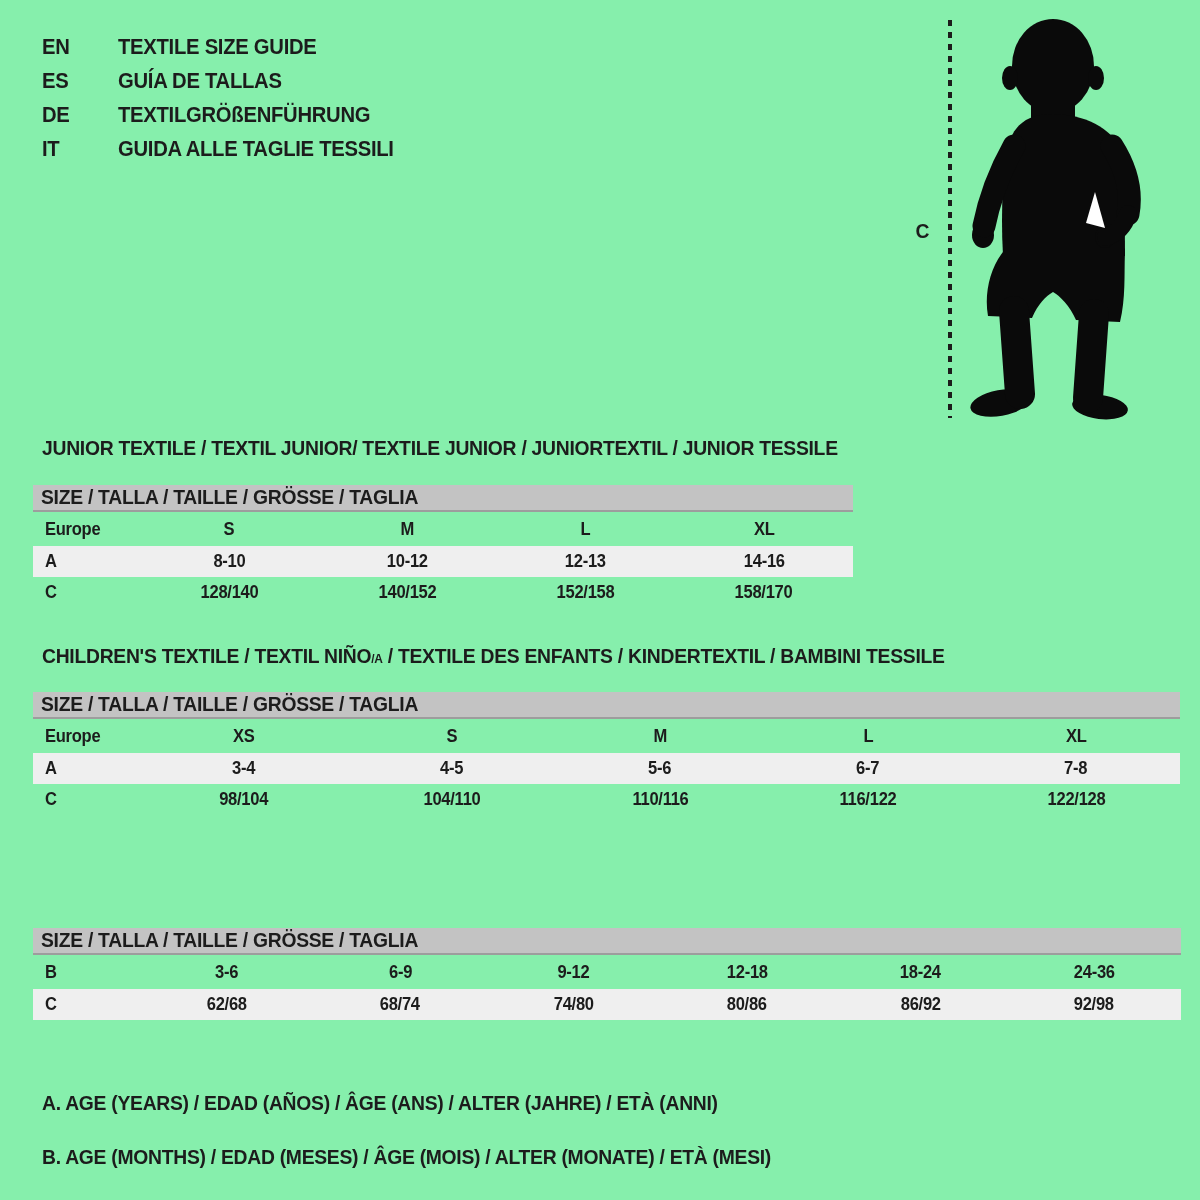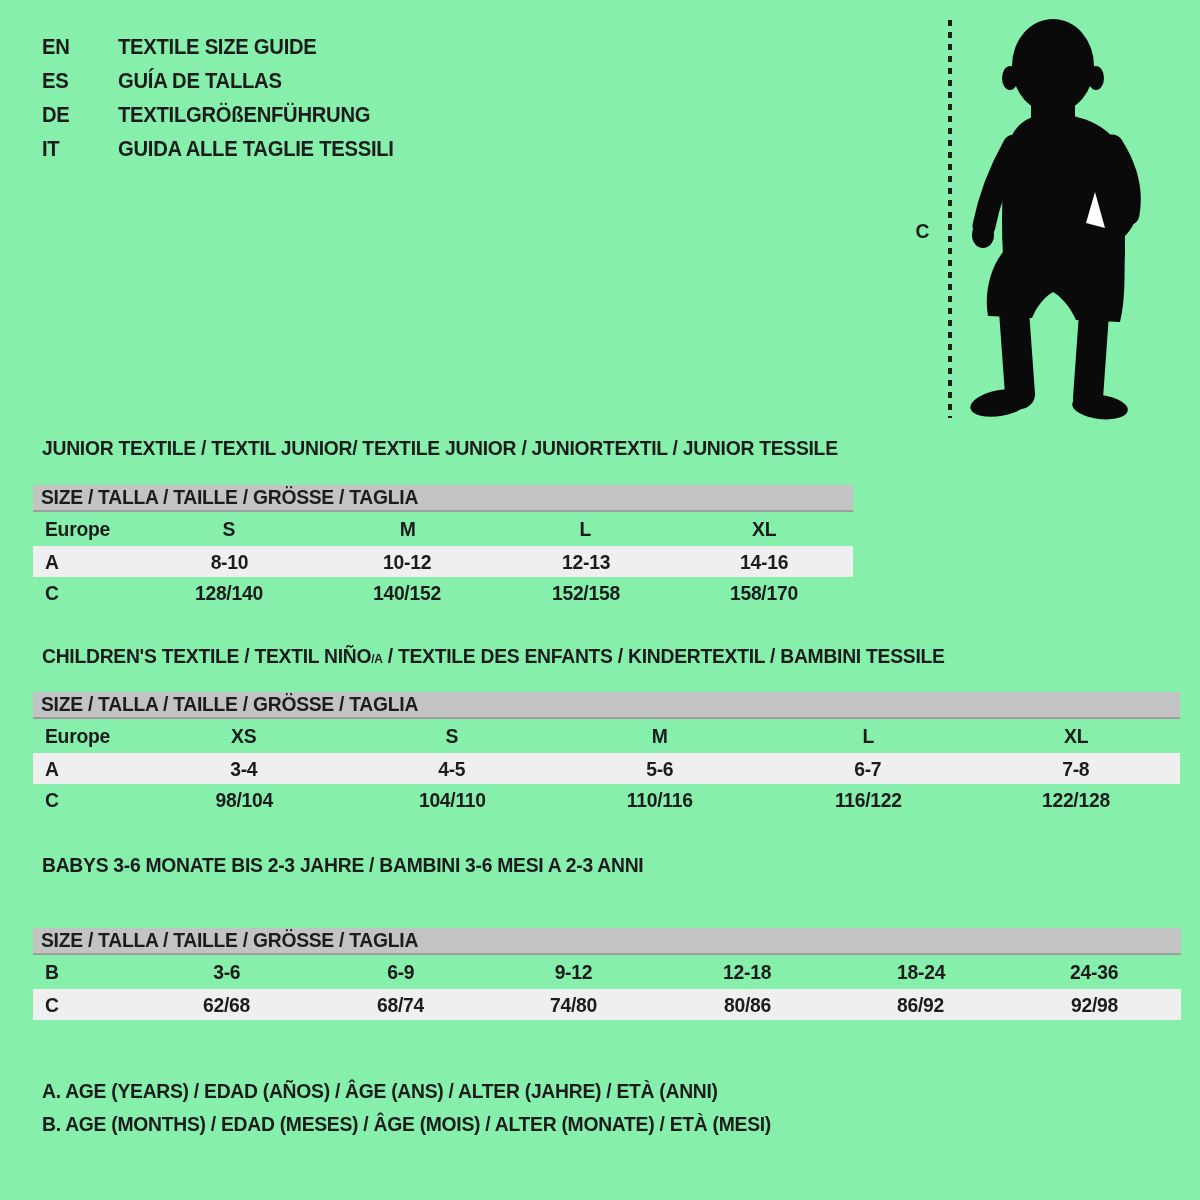--- a/index.html
+++ b/index.html
@@ -22,39 +22,39 @@
   #measure-line { left:948px; top:20px; width:4px; height:398px;
     background:repeating-linear-gradient(to bottom, #1c1c1c 0px, #1c1c1c 6px, transparent 6px, transparent 12px); }
   #measure-label { left:906px; top:219px; width:32px; text-align:center; font-size:21px; }
   #toddler { left:958px; top:16px; }
 
   
   .table-title { font-size:21px; }
   .title-sub { font-size:13px; }
   .size-bar { height:25px; background:#c3c3c3; border-bottom:2px solid #9d9d9d;
     display:flex; align-items:flex-start; padding-left:8px; font-size:21px; box-sizing:content-box; }
-  .trow { display:grid; align-items:center; font-size:21px; }
+  .trow { display:grid; align-items:center; font-size:18px; }
   .trow .cell { text-align:center; overflow:visible; }
   .trow .label { text-align:left; padding-left:12px; }
   .t1 .trow { grid-template-columns:107px repeat(4, 1fr); }
   .t2 .trow { grid-template-columns:107px repeat(5, 1fr); }
   .t3 .trow { grid-template-columns:107px repeat(6, 1fr); }
   .r-head { height:34px; }
   .r-data { height:31px; }
   .stripe { background:#efefef; }
   #t1 { left:33px; top:485px; width:820px; }
   #t1-title { left:42px; top:436px; }
   #t2 { left:33px; top:692px; width:1147px; }
   #t2-title { left:42px; top:644px; }
   #t3 { left:33px; top:928px; width:1148px; }
   #t3-title { left:42px; top:849px; line-height:31px; }
 
   
   #legend { left:42px; top:1070px; }
-  .legend-line { height:33px; display:flex; align-items:flex-end; font-size:21px; }
+  .legend-line { height:33px; display:flex; align-items:flex-start; font-size:21px;margin-top:21px; }
 </style>
 </head>
 <body>
 
 <div id="page">
 
   <div id="lang-block" class="abs">
     <div class="lang-row">
       <div class="lang-code"><span class="cond left">EN</span></div>
       <div class="lang-title"><span class="cond left">TEXTILE SIZE GUIDE</span></div>
@@ -166,21 +166,20 @@
       <div class="cell label"><span class="cond left">C</span></div>
       <div class="cell"><span class="cond">98/104</span></div>
       <div class="cell"><span class="cond">104/110</span></div>
       <div class="cell"><span class="cond">110/116</span></div>
       <div class="cell"><span class="cond">116/122</span></div>
       <div class="cell"><span class="cond">122/128</span></div>
     </div>
   </div>
 
   <div id="t3-title" class="abs table-title">
-    <div><span class="cond left">BABYS 3-6 MONATE BIS 2-3 JAHRE / BAMBINI 3-6 MESI A 2-3 ANNI</span></div>
   </div>
   <div id="t3" class="abs t3">
     <div class="size-bar">
         <span class="cond left">SIZE / TALLA / TAILLE / GRÖSSE / TAGLIA</span>
       </div>
     <div class="trow r-head">
       <div class="cell label"><span class="cond left">B</span></div>
       <div class="cell"><span class="cond">3-6</span></div>
       <div class="cell"><span class="cond">6-9</span></div>
       <div class="cell"><span class="cond">9-12</span></div>

